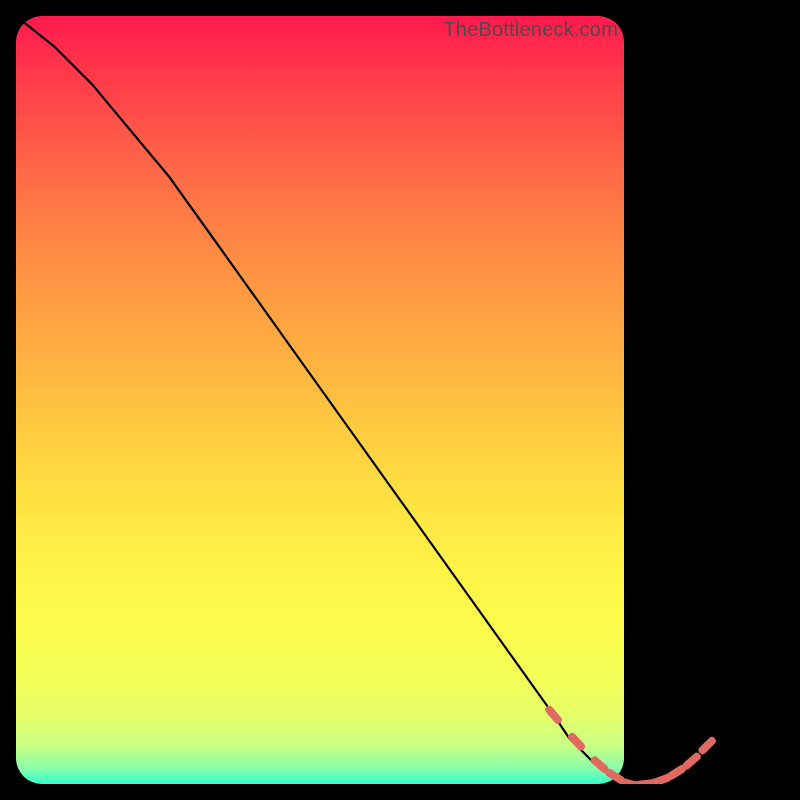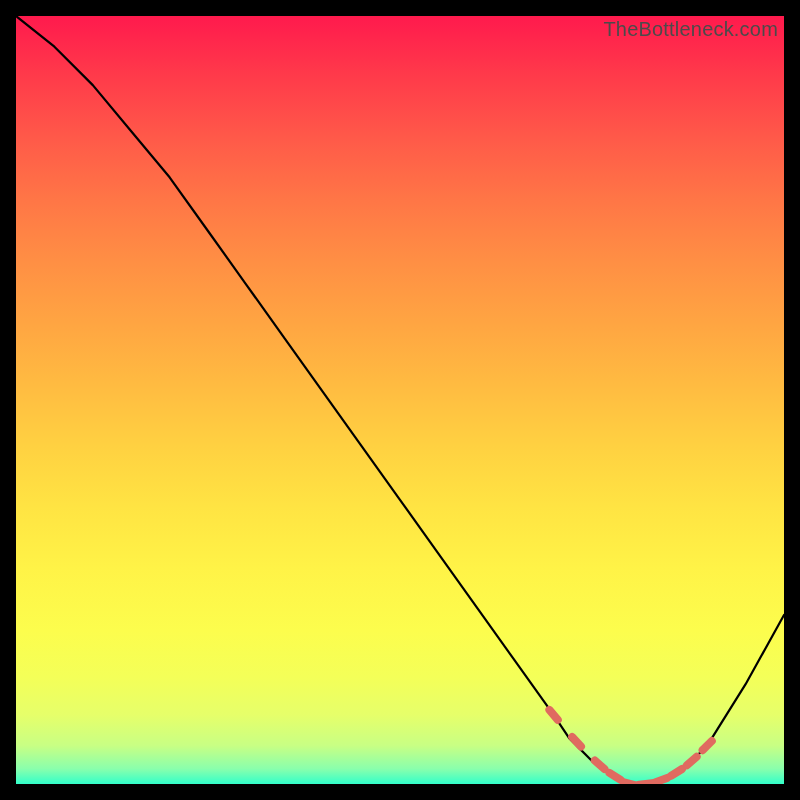--- a/index.html
+++ b/index.html
@@ -8,41 +8,42 @@
     width: 800px;
     height: 800px;
     background: #000;
     overflow: hidden;
     font-family: Arial, "Helvetica Neue", Helvetica, sans-serif;
   }
   .frame {
     position: absolute;
     left: 16px;
     top: 16px;
-    width: 768px;
+    width: 608px;
     height: 768px;
     background: linear-gradient(
       to bottom,
       #ff1a4d 0%,
       #ff3b4a 8%,
       #ff5a49 16%,
       #ff7646 24%,
       #ff8f44 32%,
       #ffa542 40%,
       #ffbb41 48%,
       #ffd141 56%,
       #ffe443 64%,
       #fff347 72%,
       #fcfd4d 80%,
       #f4ff58 86%,
       #e6ff6a 91%,
       #c8ff84 95%,
       #8affac 98%,
       #32ffca 100%
     );
+    border-radius: 26px;
   }
   .watermark {
     position: absolute;
     top: 2px;
     right: 6px;
     color: #4b4b4b;
     font-size: 20px;
     font-weight: 500;
     letter-spacing: 0.2px;
     user-select: none;

